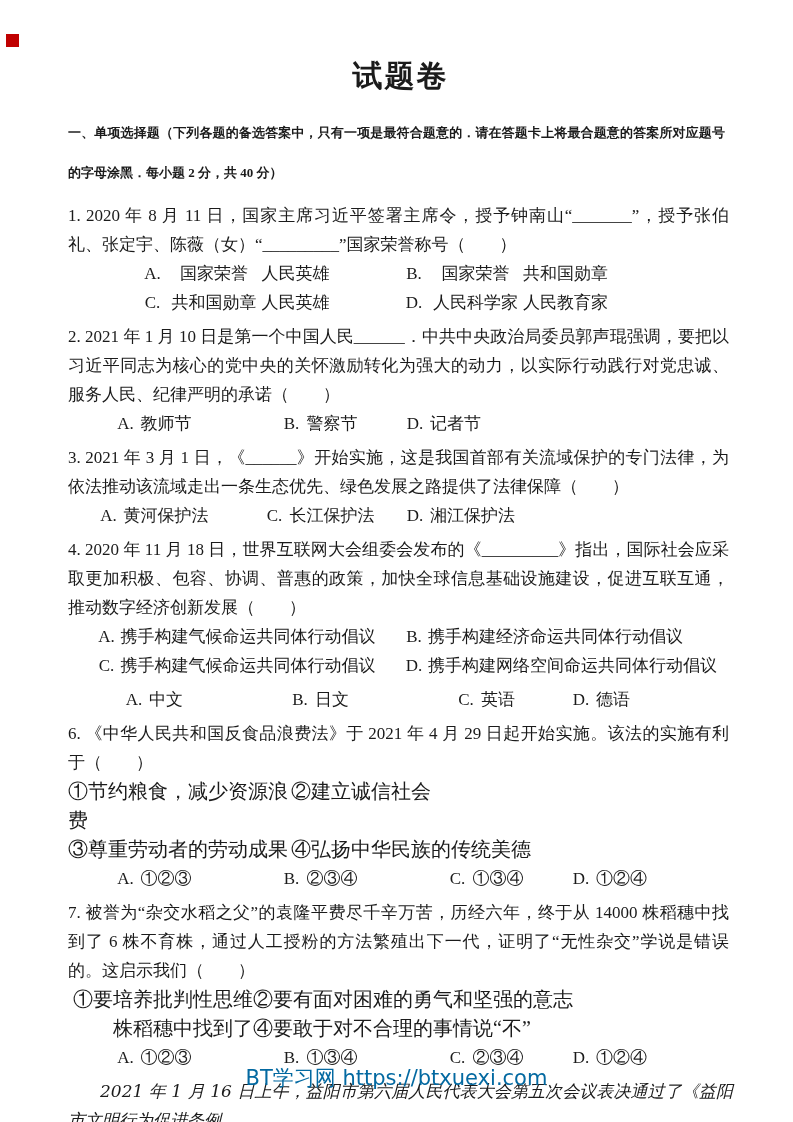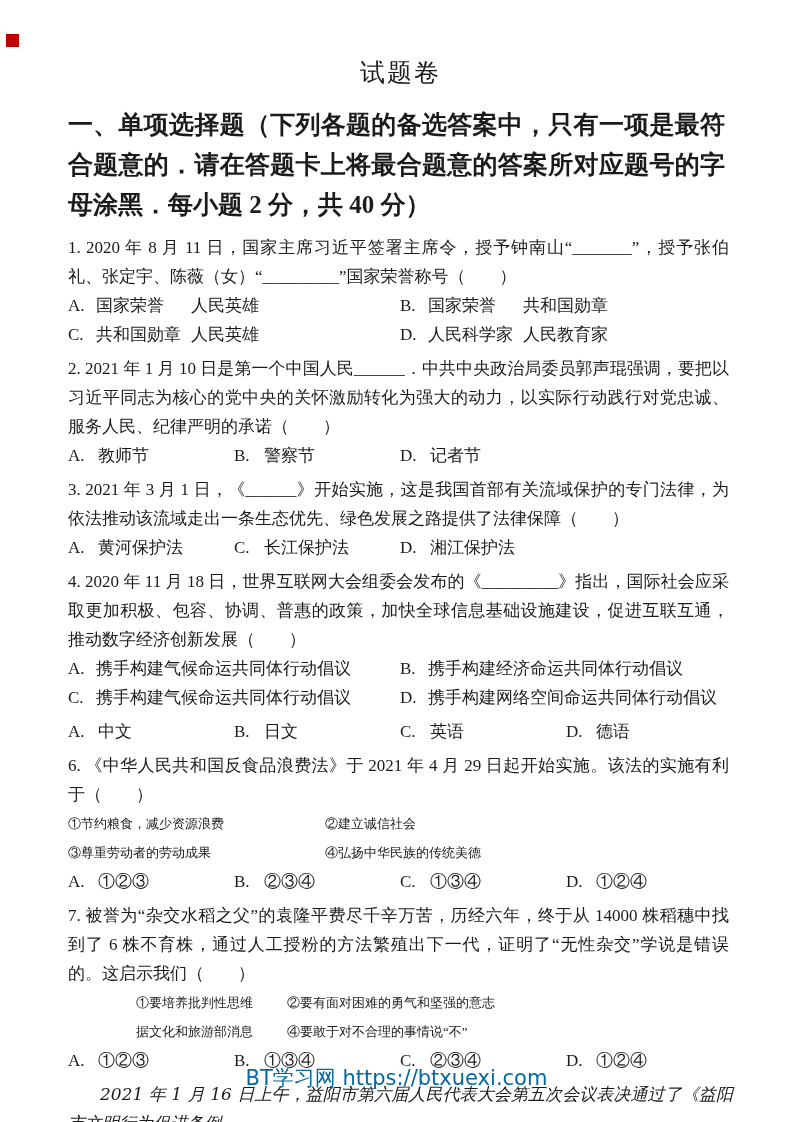--- a/index.html
+++ b/index.html
@@ -8,44 +8,44 @@
     font-family: "Liberation Serif", "DejaVu Serif", serif;
     color: #1b1b1b;
   }
   .paper { position: relative; width: 793px; height: 1122px; background: #fff; }
   .red-mark {
     position: absolute; left: 6px; top: 34px;
     width: 13px; height: 13px; background: #c00000;
   }
   .content { padding: 56px 60px 0 68px; }
   .doc-title {
-    text-align: center; font-size: 25px; font-weight: normal;
+    text-align: center; font-size: 30px; font-weight: bold;
     margin: 0 0 16px 0; letter-spacing: 2px;
   }
   .section-heading {
-    font-size: 25px; font-weight: bold; line-height: 40px;
+    font-size: 13px; font-weight: bold; line-height: 40px;
     text-align: justify; margin: 0 8px 8px 0;
   }
   .question { margin: 0 4px 5px 0; }
   .stem {
     font-size: 17px; line-height: 29px; margin: 0;
     text-align: justify;
   }
-  .opt-row { display: flex; font-size: 17px; line-height: 29px; }
+  .opt-row { display: flex; font-size: 17px; line-height: 29px; text-align: center; }
   
   .opt-row.four .opt { width: 166px; }
   .opt-row.four .opt:last-child { width: auto; }
   
   .opt-row.two .opt { width: 332px; }
   .opt-row.two .opt:last-child { width: auto; }
   .opt .lbl { display: inline-block; min-width: 28px; }
   .opt .t1 { display: inline-block; min-width: 95px; }
   .opt-row.four .opt .lbl { min-width: 30px; }
   
-  .sub-row { display: flex; font-size: 13px; line-height: 29px; gap: 34px; }
+  .sub-row { display: flex; font-size: 20px; line-height: 29px; }
   .sub-row.wide .cell-left { width: 223px; }
   .sub-row.narrow .cell-left { width: 185px; text-align: right; }
   .closing {
     font-size: 17px; line-height: 29px; margin: 2px 0 0 0;
     text-indent: 32px; font-style: italic;
     font-family: "DejaVu Serif", "Liberation Serif", serif;
     text-align: justify;
   }
   .footer {
     position: absolute; left: 0; top: 1064px; width: 793px;
@@ -141,21 +141,21 @@
       </div>
     </div>
 
     <div class="question">
       <p class="stem">7. 被誉为“杂交水稻之父”的袁隆平费尽千辛万苦，历经六年，终于从 14000 株稻穗中找到了 6 株不育株，通过人工授粉的方法繁殖出下一代，证明了“无性杂交”学说是错误的。这启示我们（　　）</p>
       <div class="sub-row narrow">
         <span class="cell-left">①要培养批判性思维</span>
         <span>②要有面对困难的勇气和坚强的意志</span>
       </div>
       <div class="sub-row narrow">
-        <span class="cell-left">据文化和旅游部消息</span>
+        <span class="cell-left">株稻穗中找到了</span>
         <span>④要敢于对不合理的事情说“不”</span>
       </div>
       <div class="opt-row four">
         <div class="opt"><span class="lbl">A.</span><span>①②③</span></div>
         <div class="opt"><span class="lbl">B.</span><span>①③④</span></div>
         <div class="opt"><span class="lbl">C.</span><span>②③④</span></div>
         <div class="opt"><span class="lbl">D.</span><span>①②④</span></div>
       </div>
     </div>
 

